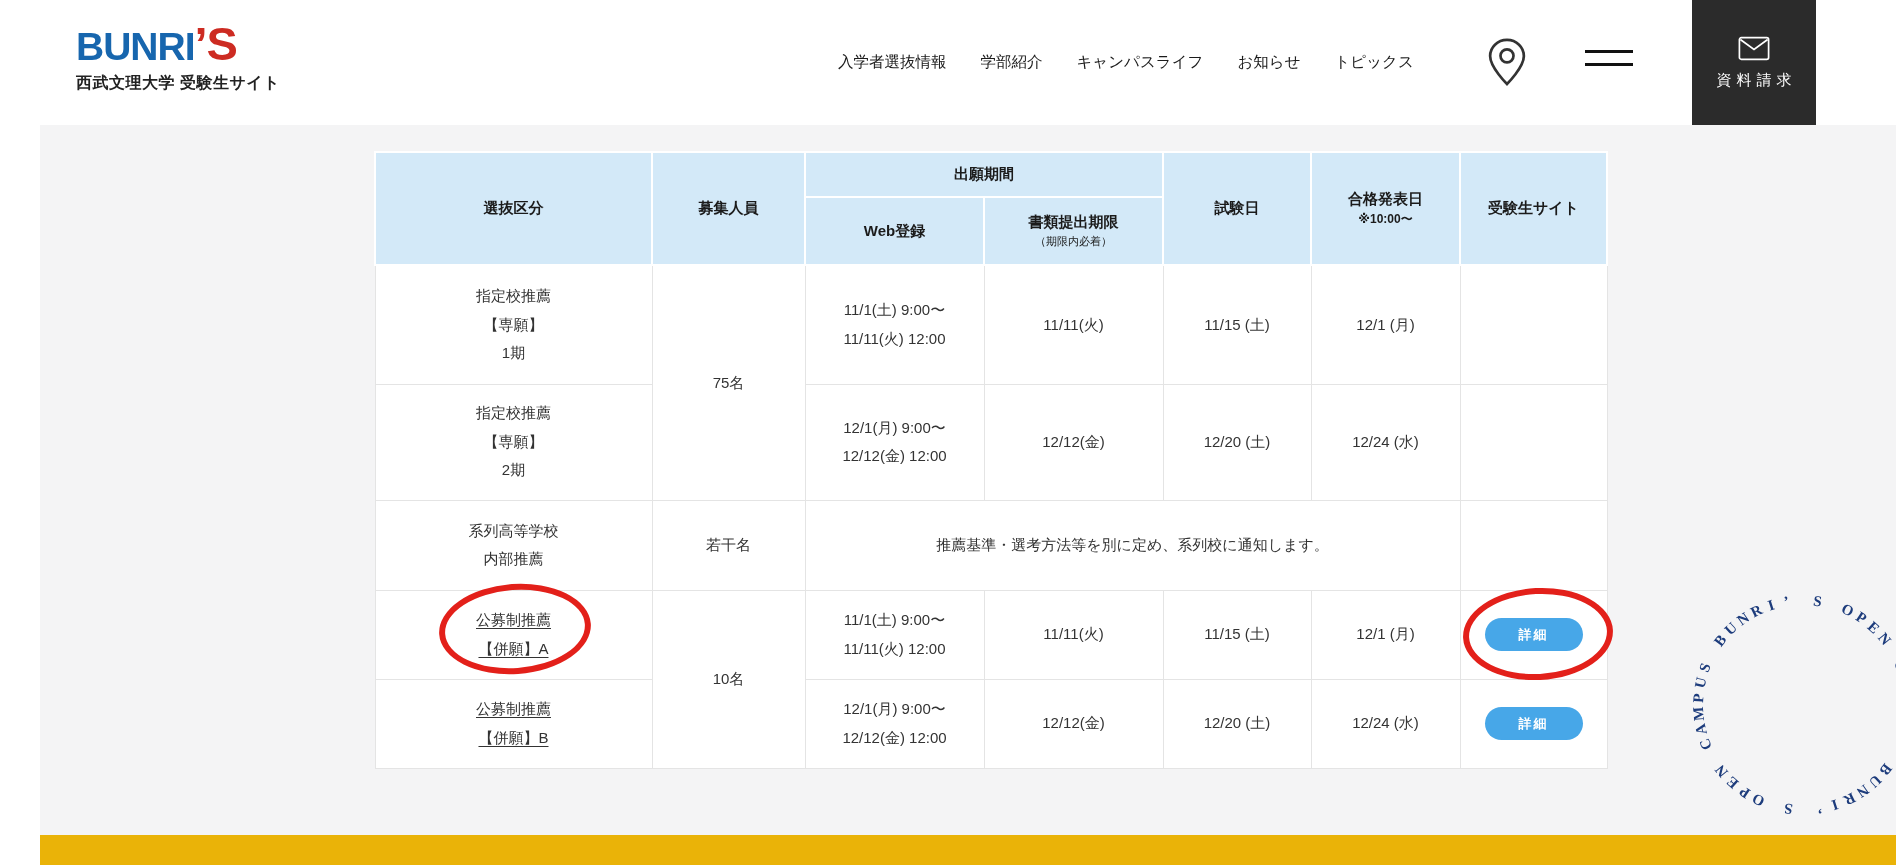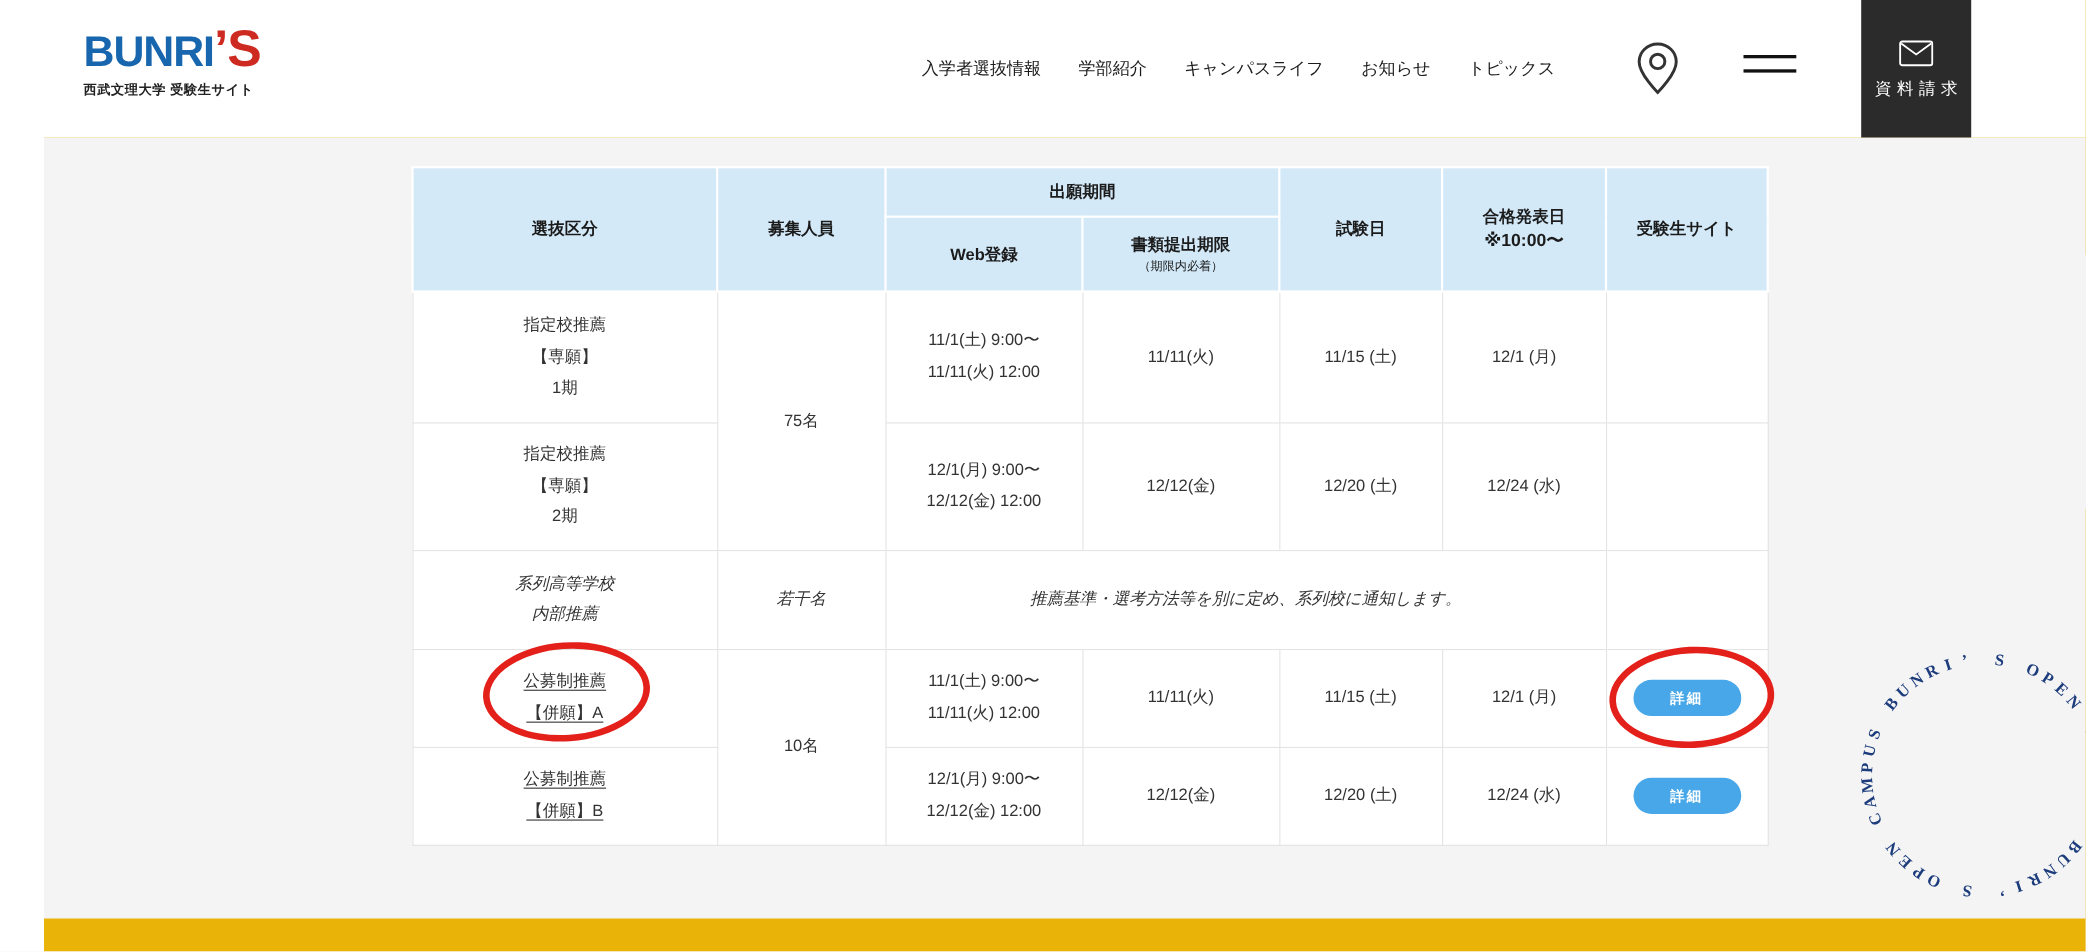--- a/index.html
+++ b/index.html
@@ -6,47 +6,47 @@
   body { font-family:"Liberation Sans","DejaVu Sans",sans-serif; background:#ffffff; }
   .page { position:relative; width:1896px; height:865px; overflow:hidden; background:#eab308;margin-left:40px; }
 
   
   .topbar { position:absolute; left:0; top:0; width:1896px; height:125px; background:#ffffff; z-index:5; }
   .gray-section { position:absolute; left:0; top:125px; width:1896px; height:710px; background:#f4f4f5; }
 
   .logo { position:absolute; left:36px; top:16px; cursor:pointer; }
   .logo-main { font-size:39px; font-weight:bold; color:#1766ae; letter-spacing:-1px; }
   .logo-accent { font-size:47px; font-weight:bold; color:#cd2b22; letter-spacing:-1px; }
-  .logo-tagline { font-size:12px; font-weight:bold; color:#222; margin-top:2px; letter-spacing:0.5px; }
+  .logo-tagline { font-size:16px; font-weight:bold; color:#222; margin-top:2px; letter-spacing:0.5px; }
 
   .nav { position:absolute; left:798px; top:0; height:125px; display:flex; align-items:center; gap:34px; }
   .nav-item { font-size:15.5px; color:#1b1b1b; cursor:pointer; white-space:nowrap;text-align:center; }
 
   .pin-btn { position:absolute; left:1444px; top:36px; width:46px; height:52px; cursor:pointer; }
   .burger { position:absolute; left:1545px; top:50px; width:48px; height:22px; cursor:pointer; }
   .burger span { display:block; width:48px; height:3px; background:#111; margin-bottom:10px; }
 
   .dark-btn { position:absolute; top:0; height:125px; background:#2b2b2b; color:#fff;
               display:flex; flex-direction:column; align-items:center; justify-content:center;
               gap:10px; cursor:pointer; z-index:6; }
   .dark-btn .lbl { font-size:15px; letter-spacing:5px; text-indent:5px; }
-  .btn-request { left:1652px; width:100px; }
+  .btn-request { left:1652px; width:124px; }
   .btn-guide { left:1778px; width:118px; }
 
   
   table.sched { position:absolute; left:334px; top:151px; width:1232px;
                 border-collapse:collapse; table-layout:fixed; background:transparent; }
   table.sched th { background:#d3e9f8; border:2px solid #ffffff; font-size:15px; font-weight:bold;
                    color:#1b1b1b; text-align:center; vertical-align:middle; }
   table.sched td { background:#ffffff; border:1px solid #e4e4e4; font-size:15px; color:#333;
                    text-align:center; vertical-align:middle; line-height:1.9; }
   .th-note { display:block; font-size:11px; font-weight:normal; margin-top:2px; }
-  .th-note-b { display:block; font-size:16px; font-weight:bold; margin-top:2px; }
+  .th-note-b { display:block; font-size:12px; font-weight:bold; margin-top:2px; }
   .tr-h1 { height:45px; } .tr-h2 { height:68px; }
-  .tr-r1 { height:119px; } .tr-r2 { height:116px; } .tr-r3 { height:90px;font-style:italic; }
+  .tr-r1 { height:119px; } .tr-r2 { height:116px; } .tr-r3 { height:90px; }
   .tr-r4 { height:89px; } .tr-r5 { height:89px; }
   .cell-line { display:block; }
   a.cat-link { color:#333; cursor:pointer; text-decoration:none; }
   a.cat-link .cell-line { text-decoration:underline; text-underline-offset:3px; }
   .detail-btn { display:inline-block; background:#47a7e8; color:#fff; font-size:13px; font-weight:bold;
                 line-height:1; padding:10px 34px; border-radius:17px; border:none; cursor:pointer;
                 letter-spacing:2px; }
 
   
   .red-ellipse { position:absolute; border:6px solid #e3201a; border-radius:50%; z-index:4; pointer-events:none; }

